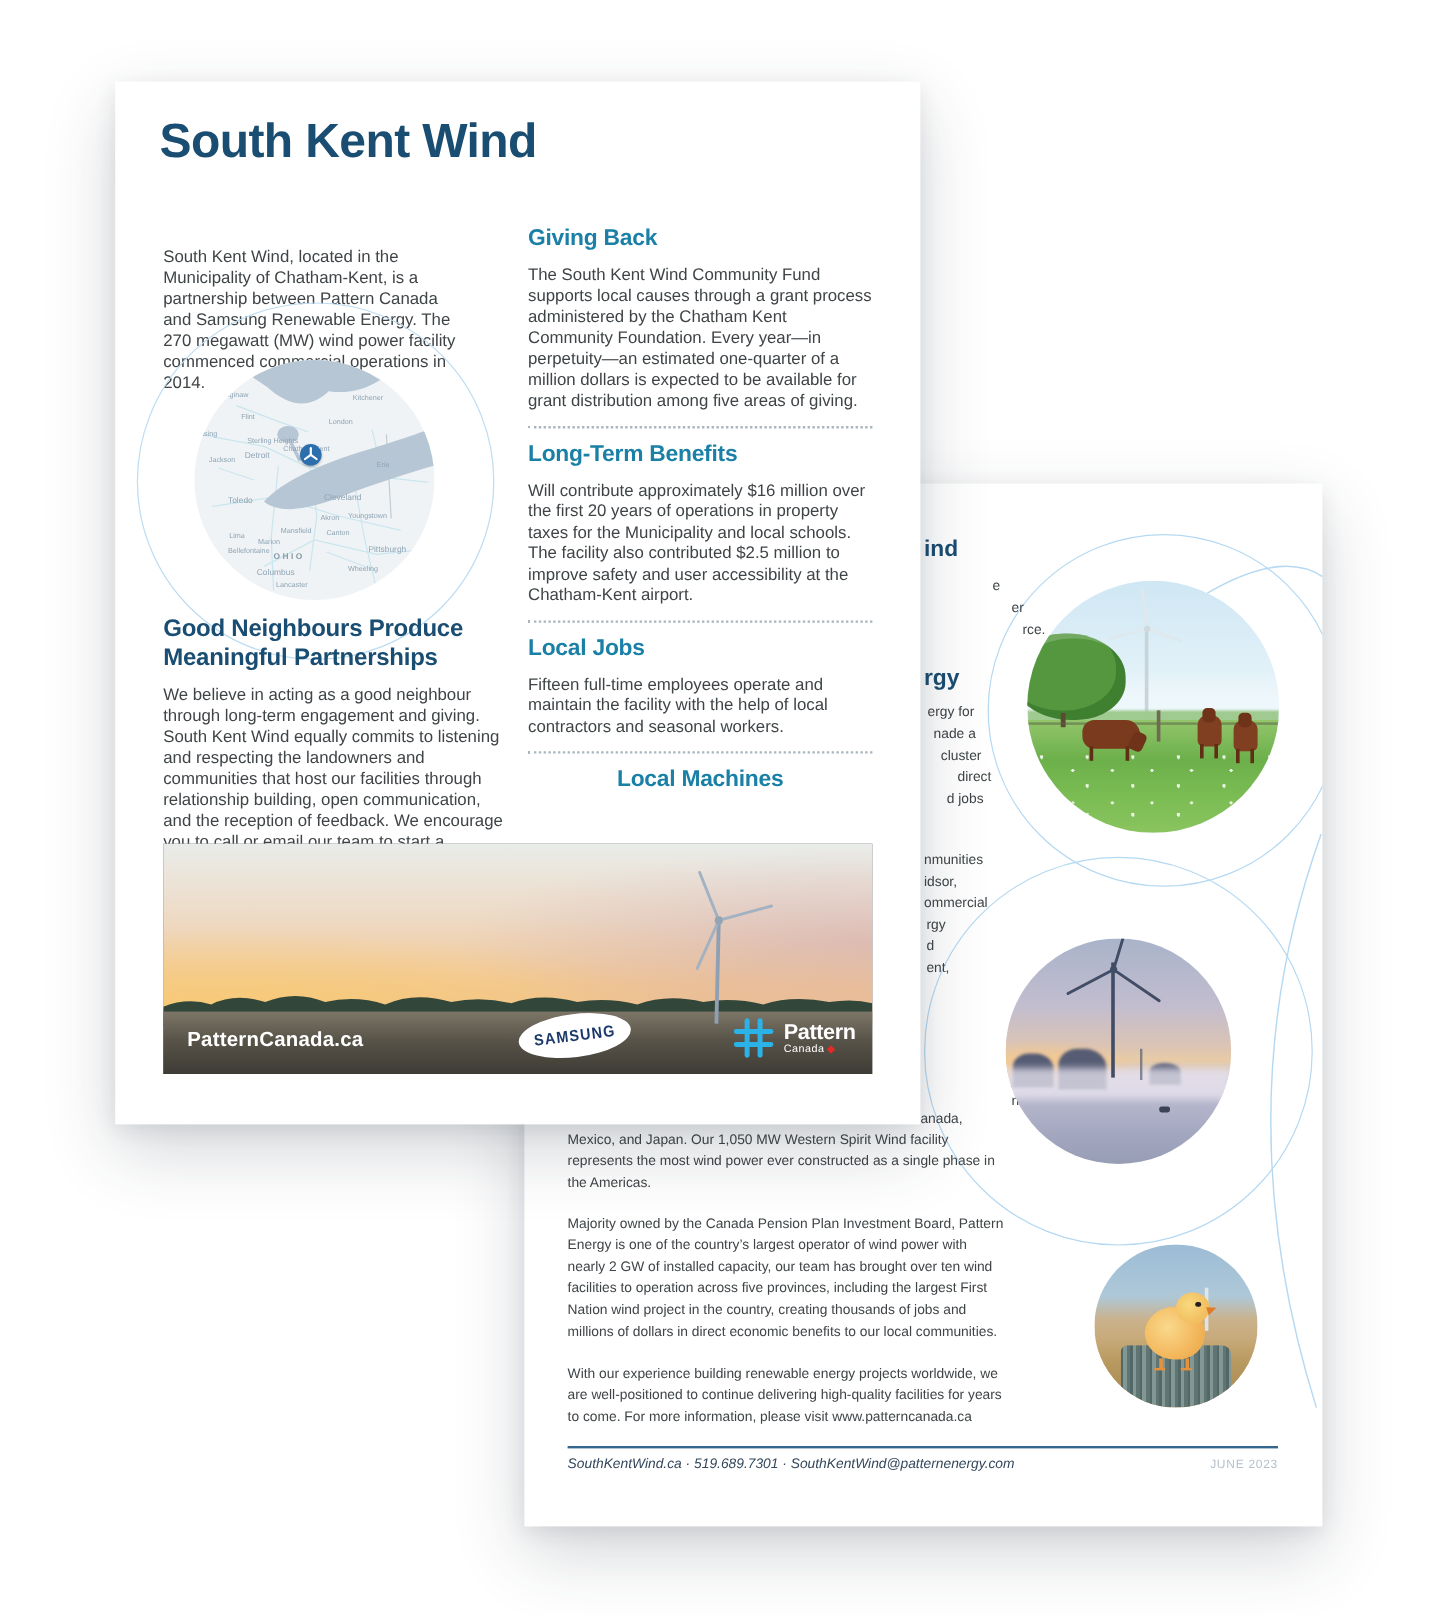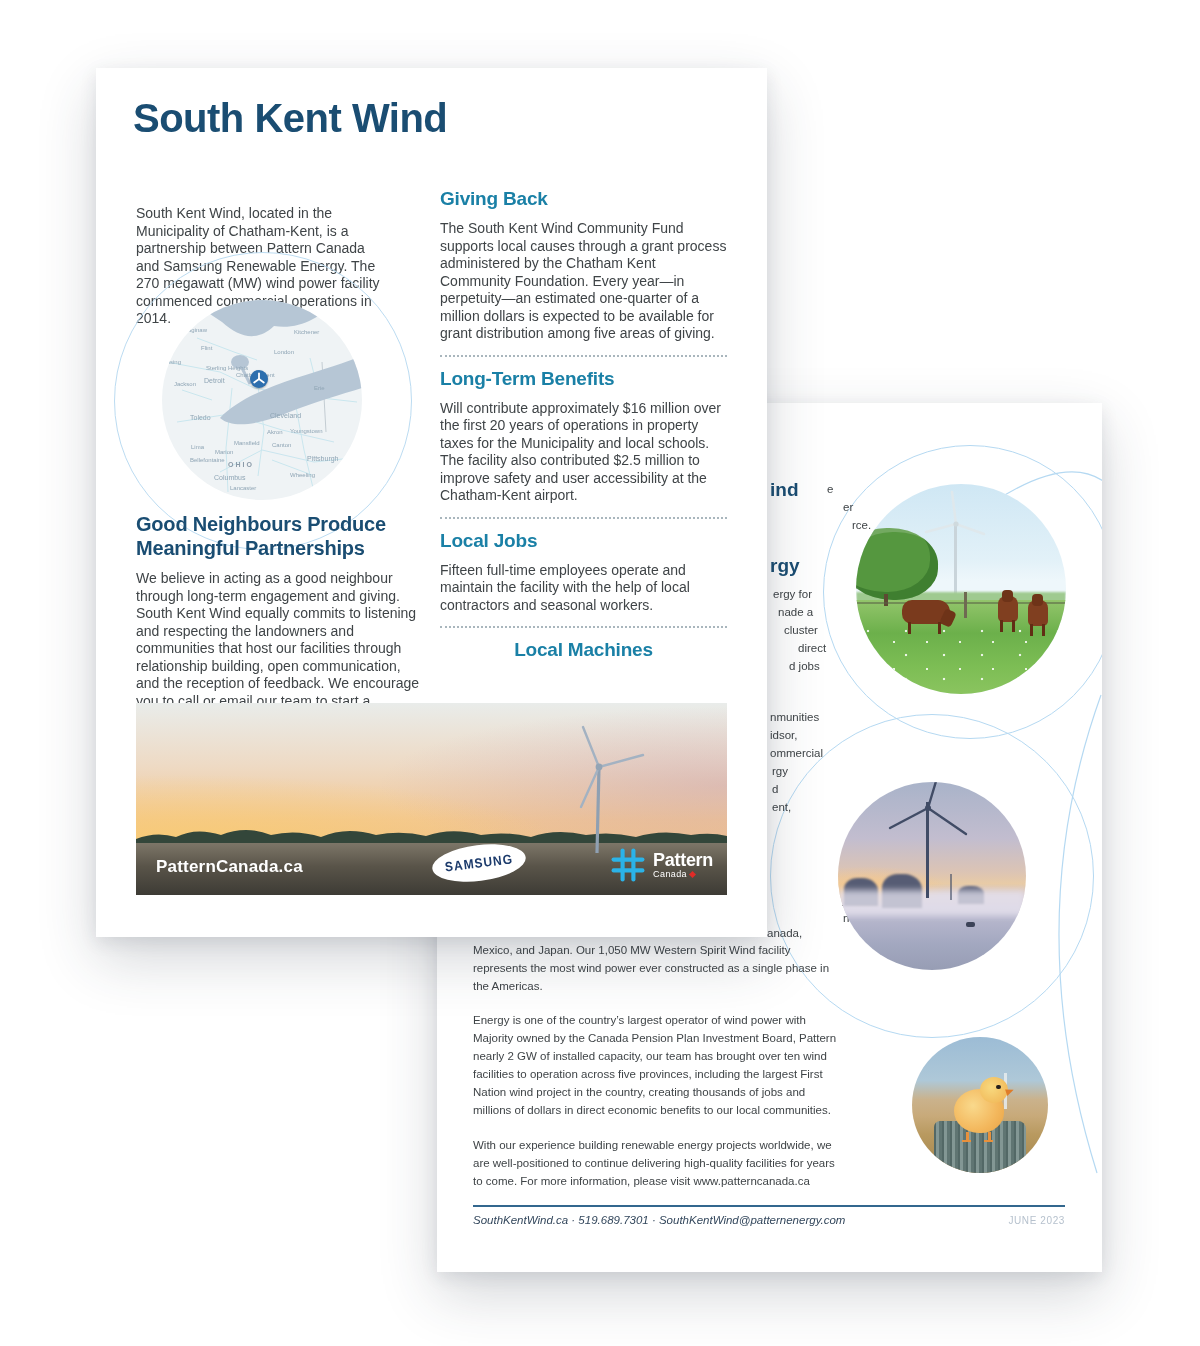--- a/index.html
+++ b/index.html
@@ -134,21 +134,21 @@
 
 <div class="page" id="page2">
 
   <div class="ring" style="left:386px;top:42px;width:292px;height:292px;"></div>
   <div class="ring" style="left:333px;top:311px;width:322px;height:322px;"></div>
   <svg class="arc-svg" width="665" height="869" viewBox="0 0 665 869">
     <path d="M 555 100 Q 628 52 666 78" fill="none" stroke="#b5d9f2" stroke-width="1.2"></path>
     <path d="M 664 292 Q 582 520 660 770" fill="none" stroke="#b5d9f2" stroke-width="1.2"></path>
   </svg>
 
-  <span class="frag head-f" style="left:333px;top:44px;margin-top:32px;">ind</span>
+  <span class="frag head-f" style="left:333px;top:44px;">ind</span>
   <span class="frag body-f" style="left:390px;top:80px;">e</span>
   <span class="frag body-f" style="left:406px;top:98px;">er</span>
   <span class="frag body-f" style="left:383px;top:116px;padding-left:32px;">rce.</span>
   <span class="frag head-f" style="left:333px;top:152px;">rgy</span>
   <span class="frag body-f" style="left:336px;top:185px;text-align:center;">ergy for</span>
   <span class="frag body-f" style="left:341px;top:203px;">nade a</span>
   <span class="frag body-f" style="left:347px;top:221px;">cluster</span>
   <span class="frag body-f" style="left:361px;top:239px;">direct</span>
   <span class="frag body-f" style="left:352px;top:257px;">d jobs</span>
   <span class="frag body-f" style="left:333px;top:308px;">nmunities</span>
@@ -160,22 +160,22 @@
   <span class="frag body-f" style="left:405px;top:491px;">y</span>
   <span class="frag body-f" style="left:406px;top:509px;">n</span>
   <span class="frag body-f" style="left:330px;top:524px;">anada,</span>
 
   <div class="p2-lines" style="left:36px;top:538px;">
     <div>Mexico, and Japan. Our 1,050 MW Western Spirit Wind facility</div>
     <div>represents the most wind power ever constructed as a single phase in</div>
     <div>the Americas.</div>
   </div>
   <div class="p2-lines" style="left:36px;top:608px;">
+    <div>Majority owned by the Canada Pension Plan Investment Board, Pattern</div>
     <div>Energy is one of the country’s largest operator of wind power with</div>
-    <div>Majority owned by the Canada Pension Plan Investment Board, Pattern</div>
     <div>nearly 2 GW of installed capacity, our team has brought over ten wind</div>
     <div>facilities to operation across five provinces, including the largest First</div>
     <div>Nation wind project in the country, creating thousands of jobs and</div>
     <div>millions of dollars in direct economic benefits to our local communities.</div>
   </div>
   <div class="p2-lines" style="left:36px;top:733px;">
     <div>With our experience building renewable energy projects worldwide, we</div>
     <div>are well-positioned to continue delivering high-quality facilities for years</div>
     <div>to come. For more information, please visit www.patterncanada.ca</div>
   </div>

